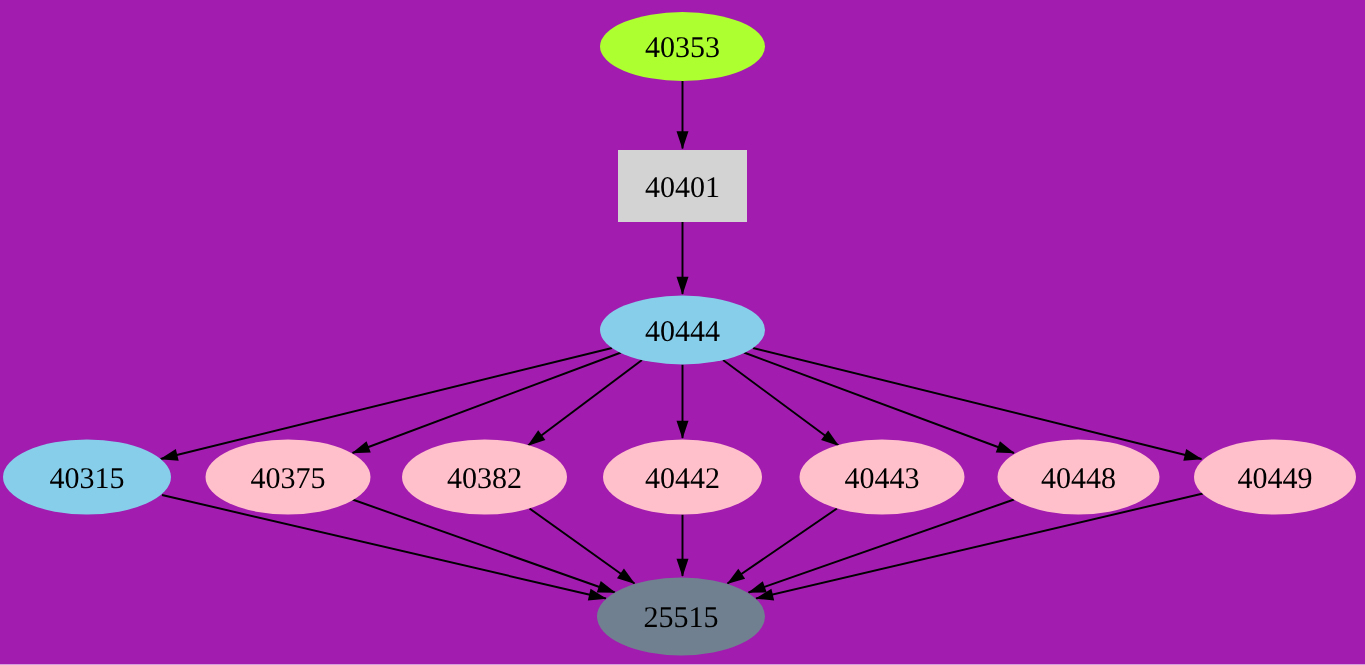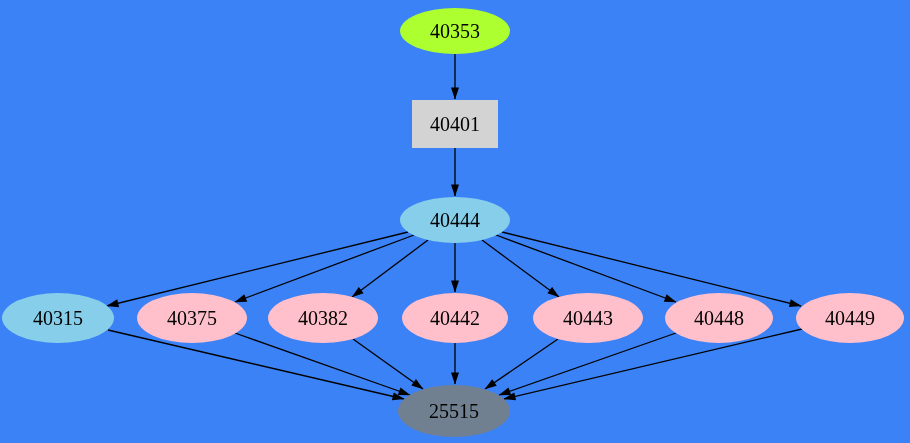--- a/index.html
+++ b/index.html
@@ -4,21 +4,21 @@
 <style>
   html, body {
     margin: 0;
     padding: 0;
     background: #ffffff;
   }
   .canvas {
     width: 910px;
     height: 443px;
     position: relative;
-    background: #3b82f6;
+    background: #a21caf;
   }
   svg {
     display: block;
     font-family: "Liberation Serif", "DejaVu Serif", serif;
   }
   .edge {
     stroke: #000000;
     stroke-width: 1.3;
     fill: none;
   }

